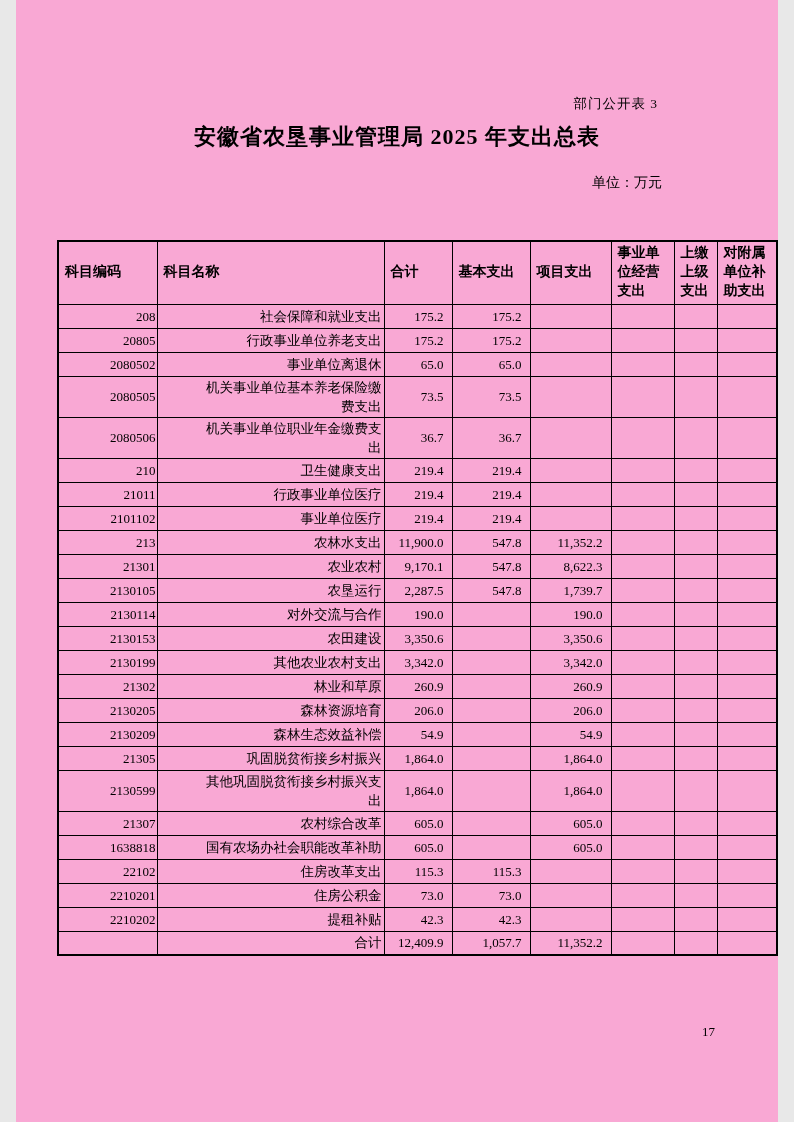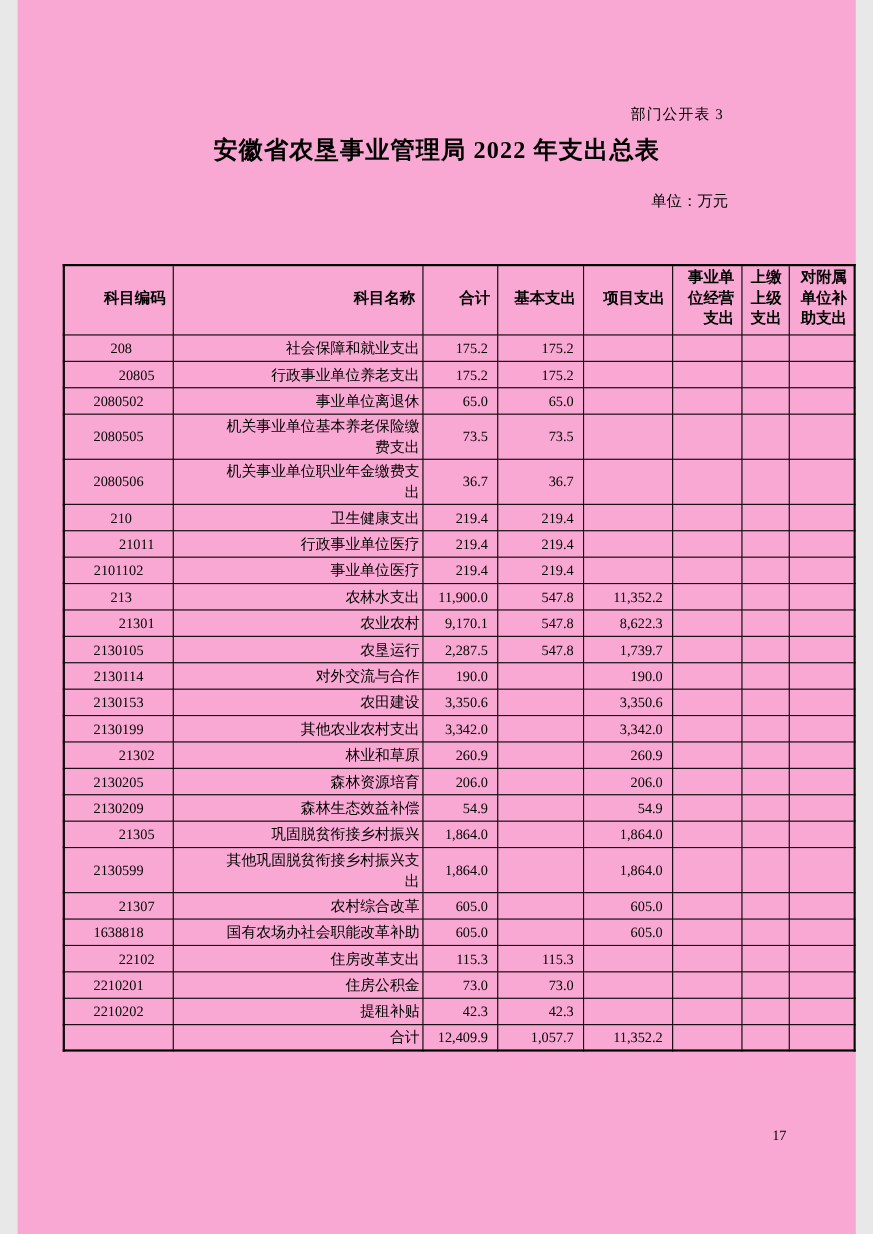--- a/index.html
+++ b/index.html
@@ -46,37 +46,37 @@
     border: 2px solid #000;
   }
   .budget th, .budget td {
     border: 1px solid #000;
     box-sizing: border-box;
     overflow: hidden;
   }
   .budget th {
     font-weight: bold;
     font-size: 14px;
-    text-align: right;
+    text-align: left;
     vertical-align: middle;
     height: 63px;
     padding: 2px 6px;
     line-height: 1.35;
     word-break: break-all;
   }
   .budget td {
     height: 24px;
     vertical-align: middle;
     font-size: 13.5px;
     line-height: 19px;
     padding-top: 1px;
     padding-bottom: 1px;
     word-break: break-all;
   }
-  td.code { text-align: center; font-size: 13px; font-family: "Liberation Serif", "DejaVu Serif", serif; }
+  td.code { text-align: right; font-size: 13px; font-family: "Liberation Serif", "DejaVu Serif", serif; }
   tr.lvl1 td.code { padding-left: 6px; }
   tr.lvl2 td.code { padding-left: 34px; }
   tr.lvl3 td.code { }
   td.name { text-align: right; padding-left: 20px; padding-right: 2px; }
   tr.lvl1 td.name { text-indent: 2px; }
   tr.lvl2 td.name { text-indent: 13px; }
   tr.lvl3 td.name { text-indent: 25px; }
   td.num { text-align: right; padding-right: 8px; font-size: 13px; }
   .page-number {
     position: absolute;
@@ -85,21 +85,21 @@
     font-size: 13px;
   }
 </style>
 </head>
 <body>
 
 <div class="page">
 
   <div class="doc-label">部门公开表 3</div>
 
-  <div class="page-title">安徽省农垦事业管理局 2022 年支出总表</div>
+  <div class="page-title">安徽省农垦事业管理局 2025 年支出总表</div>
 
   <div class="unit-label">单位：万元</div>
 
   <table class="budget">
     <colgroup>
       <col style="width:99px">
       <col style="width:227px">
       <col style="width:68px">
       <col style="width:78px">
       <col style="width:81px">

